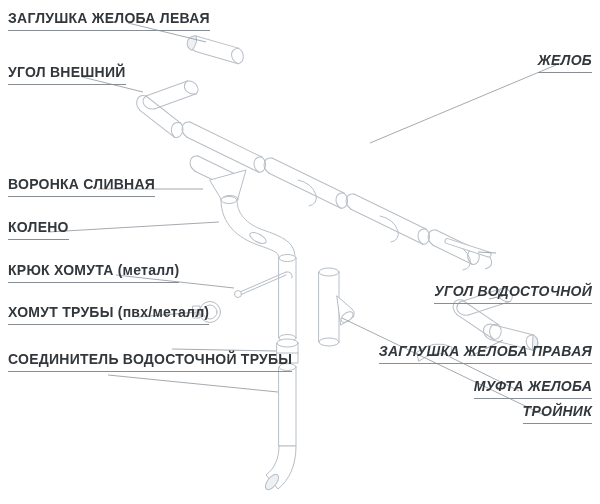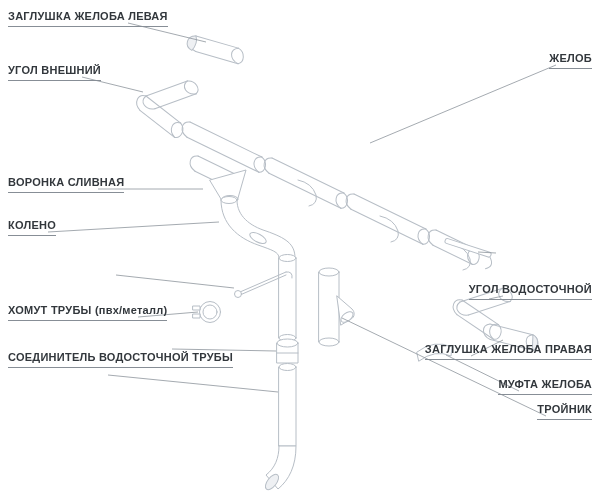--- a/index.html
+++ b/index.html
@@ -1,24 +1,24 @@
 <!DOCTYPE html>
 <html><head>
 <meta charset="utf-8">
 <style>
   * { margin:0; padding:0; box-sizing:border-box; }
   html,body { background:#ffffff; font-family:"Liberation Sans", sans-serif; }
   .canvas { position:relative; width:600px; height:504px; background:#ffffff; overflow:hidden; }
   svg.layer { position:absolute; left:0; top:0; width:600px; height:504px; }
-  .lbl { position:absolute; font-size:11px; font-weight:700; color:#32373c;
+  .lbl { position:absolute; font-size:14px; font-weight:700; color:#32373c;
          letter-spacing:.25px; line-height:1.25; white-space:nowrap; }
   .lbl .txt { display:inline-block; border-bottom:1px solid #878e96; padding-bottom:2px; }
   .lbl.left  { left:8px; text-align:left; }
   .lbl.right { right:8px; text-align:right; }
-  .lbl.right .txt { text-align:right; }
+  .lbl.right .txt { text-align:right;font-style:italic; }
   .lbl.wrap2 { white-space:normal; }
   .lbl.wrap2 .txt { width:100px; }
 </style>
 </head>
 <body>
 
 <div class="canvas">
 
   <svg class="layer" viewBox="0 0 600 504">
     <defs>
@@ -183,20 +183,21 @@
       <line x1="471" y1="356" x2="503" y2="340"></line>
       <line x1="519" y1="391" x2="446" y2="355"></line>
       <line x1="546" y1="416" x2="342" y2="318"></line>
     </g>
   </svg>
 
   <div class="lbl left" style="top:10px"><span class="txt">ЗАГЛУШКА ЖЕЛОБА ЛЕВАЯ</span></div>
   <div class="lbl left" style="top:64px"><span class="txt">УГОЛ ВНЕШНИЙ</span></div>
   <div class="lbl left" style="top:176px"><span class="txt">ВОРОНКА СЛИВНАЯ</span></div>
   <div class="lbl left" style="top:219px"><span class="txt">КОЛЕНО</span></div>
+  <div class="lbl left" style="top:262px"><span class="txt">КРЮК ХОМУТА (металл)</span></div>
   <div class="lbl left" style="top:304px"><span class="txt">ХОМУТ ТРУБЫ (пвх/металл)</span></div>
   <div class="lbl left" style="top:351px"><span class="txt">СОЕДИНИТЕЛЬ ВОДОСТОЧНОЙ ТРУБЫ</span></div>
 
   <div class="lbl right" style="top:52px"><span class="txt">ЖЕЛОБ</span></div>
   <div class="lbl right" style="top:283px"><span class="txt">УГОЛ ВОДОСТОЧНОЙ</span></div>
   <div class="lbl right" style="top:343px"><span class="txt">ЗАГЛУШКА ЖЕЛОБА ПРАВАЯ</span></div>
   <div class="lbl right" style="top:378px"><span class="txt">МУФТА ЖЕЛОБА</span></div>
   <div class="lbl right" style="top:403px"><span class="txt">ТРОЙНИК</span></div>
 
 </div>

